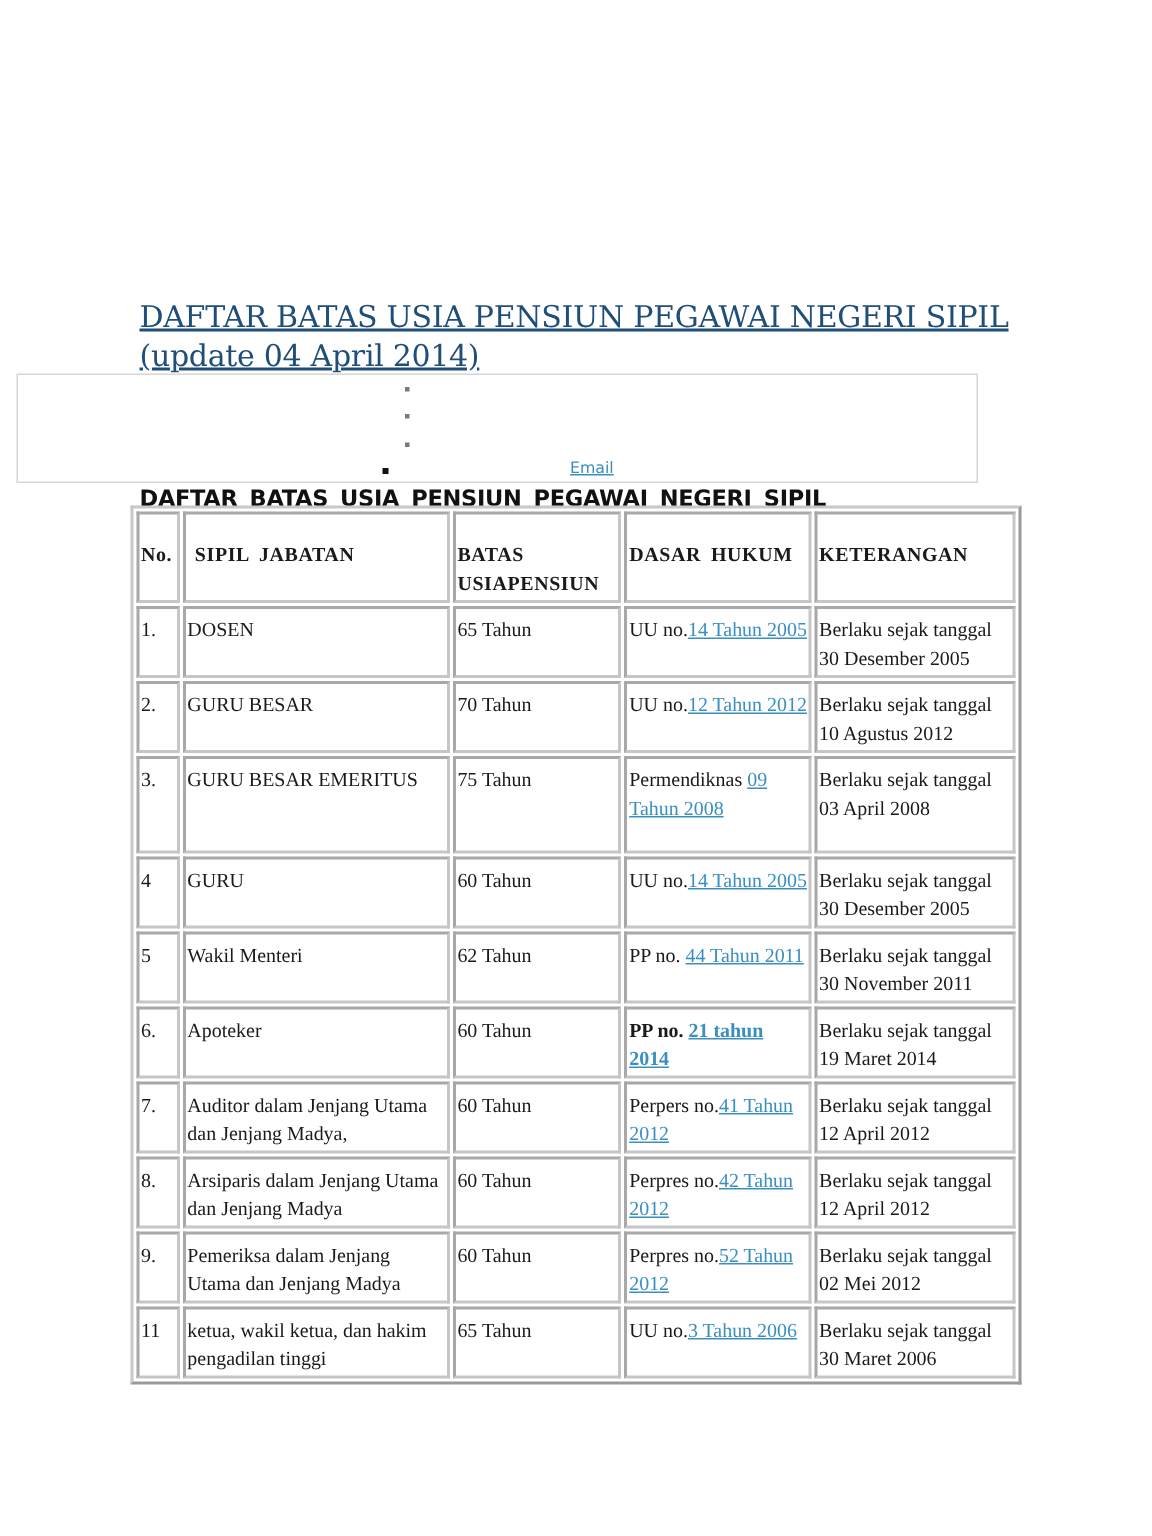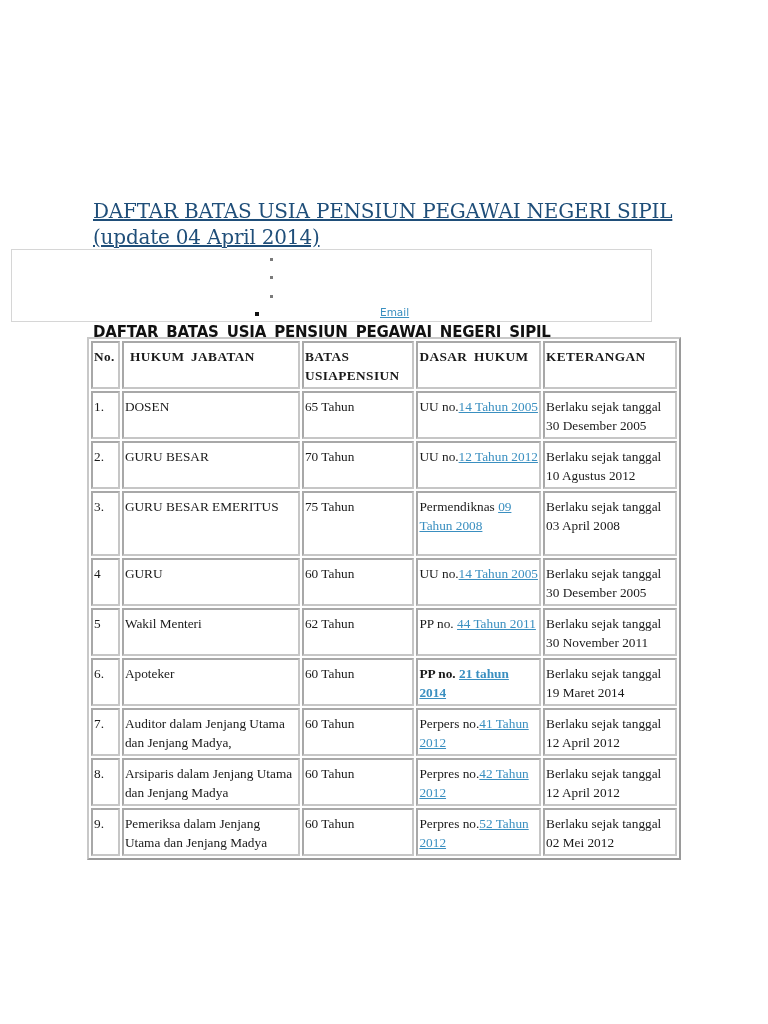--- a/index.html
+++ b/index.html
@@ -5,21 +5,21 @@
   html, body { margin:0; padding:0; background:#ffffff; }
   body { width:768px; height:1024px; position:relative; overflow:hidden; font-family:"Liberation Serif", serif; color:#1a1a1a; }
   .title { position:absolute; left:93px; top:186px; width:580px; font-family:"DejaVu Serif", serif; font-size:20px; line-height:26px; color:#1f4e79; text-decoration:underline; text-decoration-color:#1f4e79; font-weight:normal; letter-spacing:-0.2px;margin-top:12px; }
   .sharebox { position:absolute; left:11px; top:249px; width:641px; height:73px; border:1px solid #d6d6d6; box-sizing:border-box; }
   .sb-dot { position:absolute; width:3px; height:3px; background:#7a7a7a; }
   .sb-dot.big { width:4px; height:4px; background:#111; }
   .email { position:absolute; left:380px; top:306px; font-family:"DejaVu Sans", sans-serif; font-size:10.5px; color:#3a8fc0; text-decoration:underline; }
   .subtitle { position:absolute; left:93px; top:323px; font-family:"DejaVu Sans", sans-serif; font-weight:bold; font-size:15px; color:#111; word-spacing:3px; letter-spacing:-0.2px; }
   table.main { position:absolute; left:87px; top:337px; width:594px; border-collapse:separate; border-spacing:2px; border:2px solid #c8c8c8; border-right-color:#9a9a9a; border-bottom-color:#9a9a9a; font-size:13.3px; line-height:18.5px; }
   table.main td { border:2px solid #c6c6c6; border-top-color:#a8a8a8; border-left-color:#a8a8a8; vertical-align:top; padding:5px 1px 2px 1px; box-sizing:border-box; }
-  table.main th { border:2px solid #c6c6c6; border-top-color:#a8a8a8; border-left-color:#a8a8a8; vertical-align:top; padding:5px 1px 2px 1px; text-align:left; font-weight:bold; font-size:13.3px; letter-spacing:0.4px; }
+  table.main th { border:2px solid #c6c6c6; border-top-color:#a8a8a8; border-left-color:#a8a8a8; vertical-align:top; padding:18px 1px 2px 1px; text-align:left; font-weight:bold; font-size:13.3px; letter-spacing:0.4px; }
   .lnk { color:#3a8fc0; text-decoration:underline; }
   .bold { font-weight:bold; }
 </style>
 </head>
 <body>
 
 <div class="title">DAFTAR BATAS USIA PENSIUN PEGAWAI NEGERI SIPIL (update 04 April 2014)</div>
 
 <div class="sharebox">
   <span class="sb-dot" style="left:258px;top:8px;"></span>
@@ -35,21 +35,21 @@
   <colgroup>
     <col style="width:29px">
       <col style="width:182px">
       <col style="width:113px">
       <col style="width:125px">
       <col style="width:135px">
   </colgroup>
   <thead>
     <tr style="height:46px">
       <th>No.</th>
-      <th style="padding-left:6px;word-spacing:3px;">HUKUM  JABATAN</th>
+      <th style="padding-left:6px;word-spacing:3px;">SIPIL  JABATAN</th>
       <th>
         <span>BATAS</span><br>
         <span>USIAPENSIUN</span>
       </th>
       <th style="word-spacing:3px;white-space:nowrap;">DASAR  HUKUM</th>
       <th>KETERANGAN</th>
     </tr>
   </thead>
   <tbody id="tbody">
   <tr style="height: 47px;">
@@ -118,14 +118,21 @@
 
   <tr style="height: 47px;">
     <td>9.</td>
     <td>Pemeriksa dalam Jenjang Utama dan Jenjang Madya</td>
     <td>60  Tahun</td>
     <td><span>Perpres no.</span><a class="lnk">52 Tahun 2012</a></td>
     <td>Berlaku sejak tanggal 02 Mei 2012</td>
   </tr>
 
 
+  <tr style="height: 47px;">
+    <td>11</td>
+    <td>ketua, wakil ketua, dan hakim pengadilan tinggi</td>
+    <td>65  Tahun</td>
+    <td><span>UU no.</span><a class="lnk">3 Tahun 2006</a></td>
+    <td>Berlaku sejak tanggal 30 Maret 2006</td>
+  </tr>
 </tbody>
 </table>
 
 </body></html>

